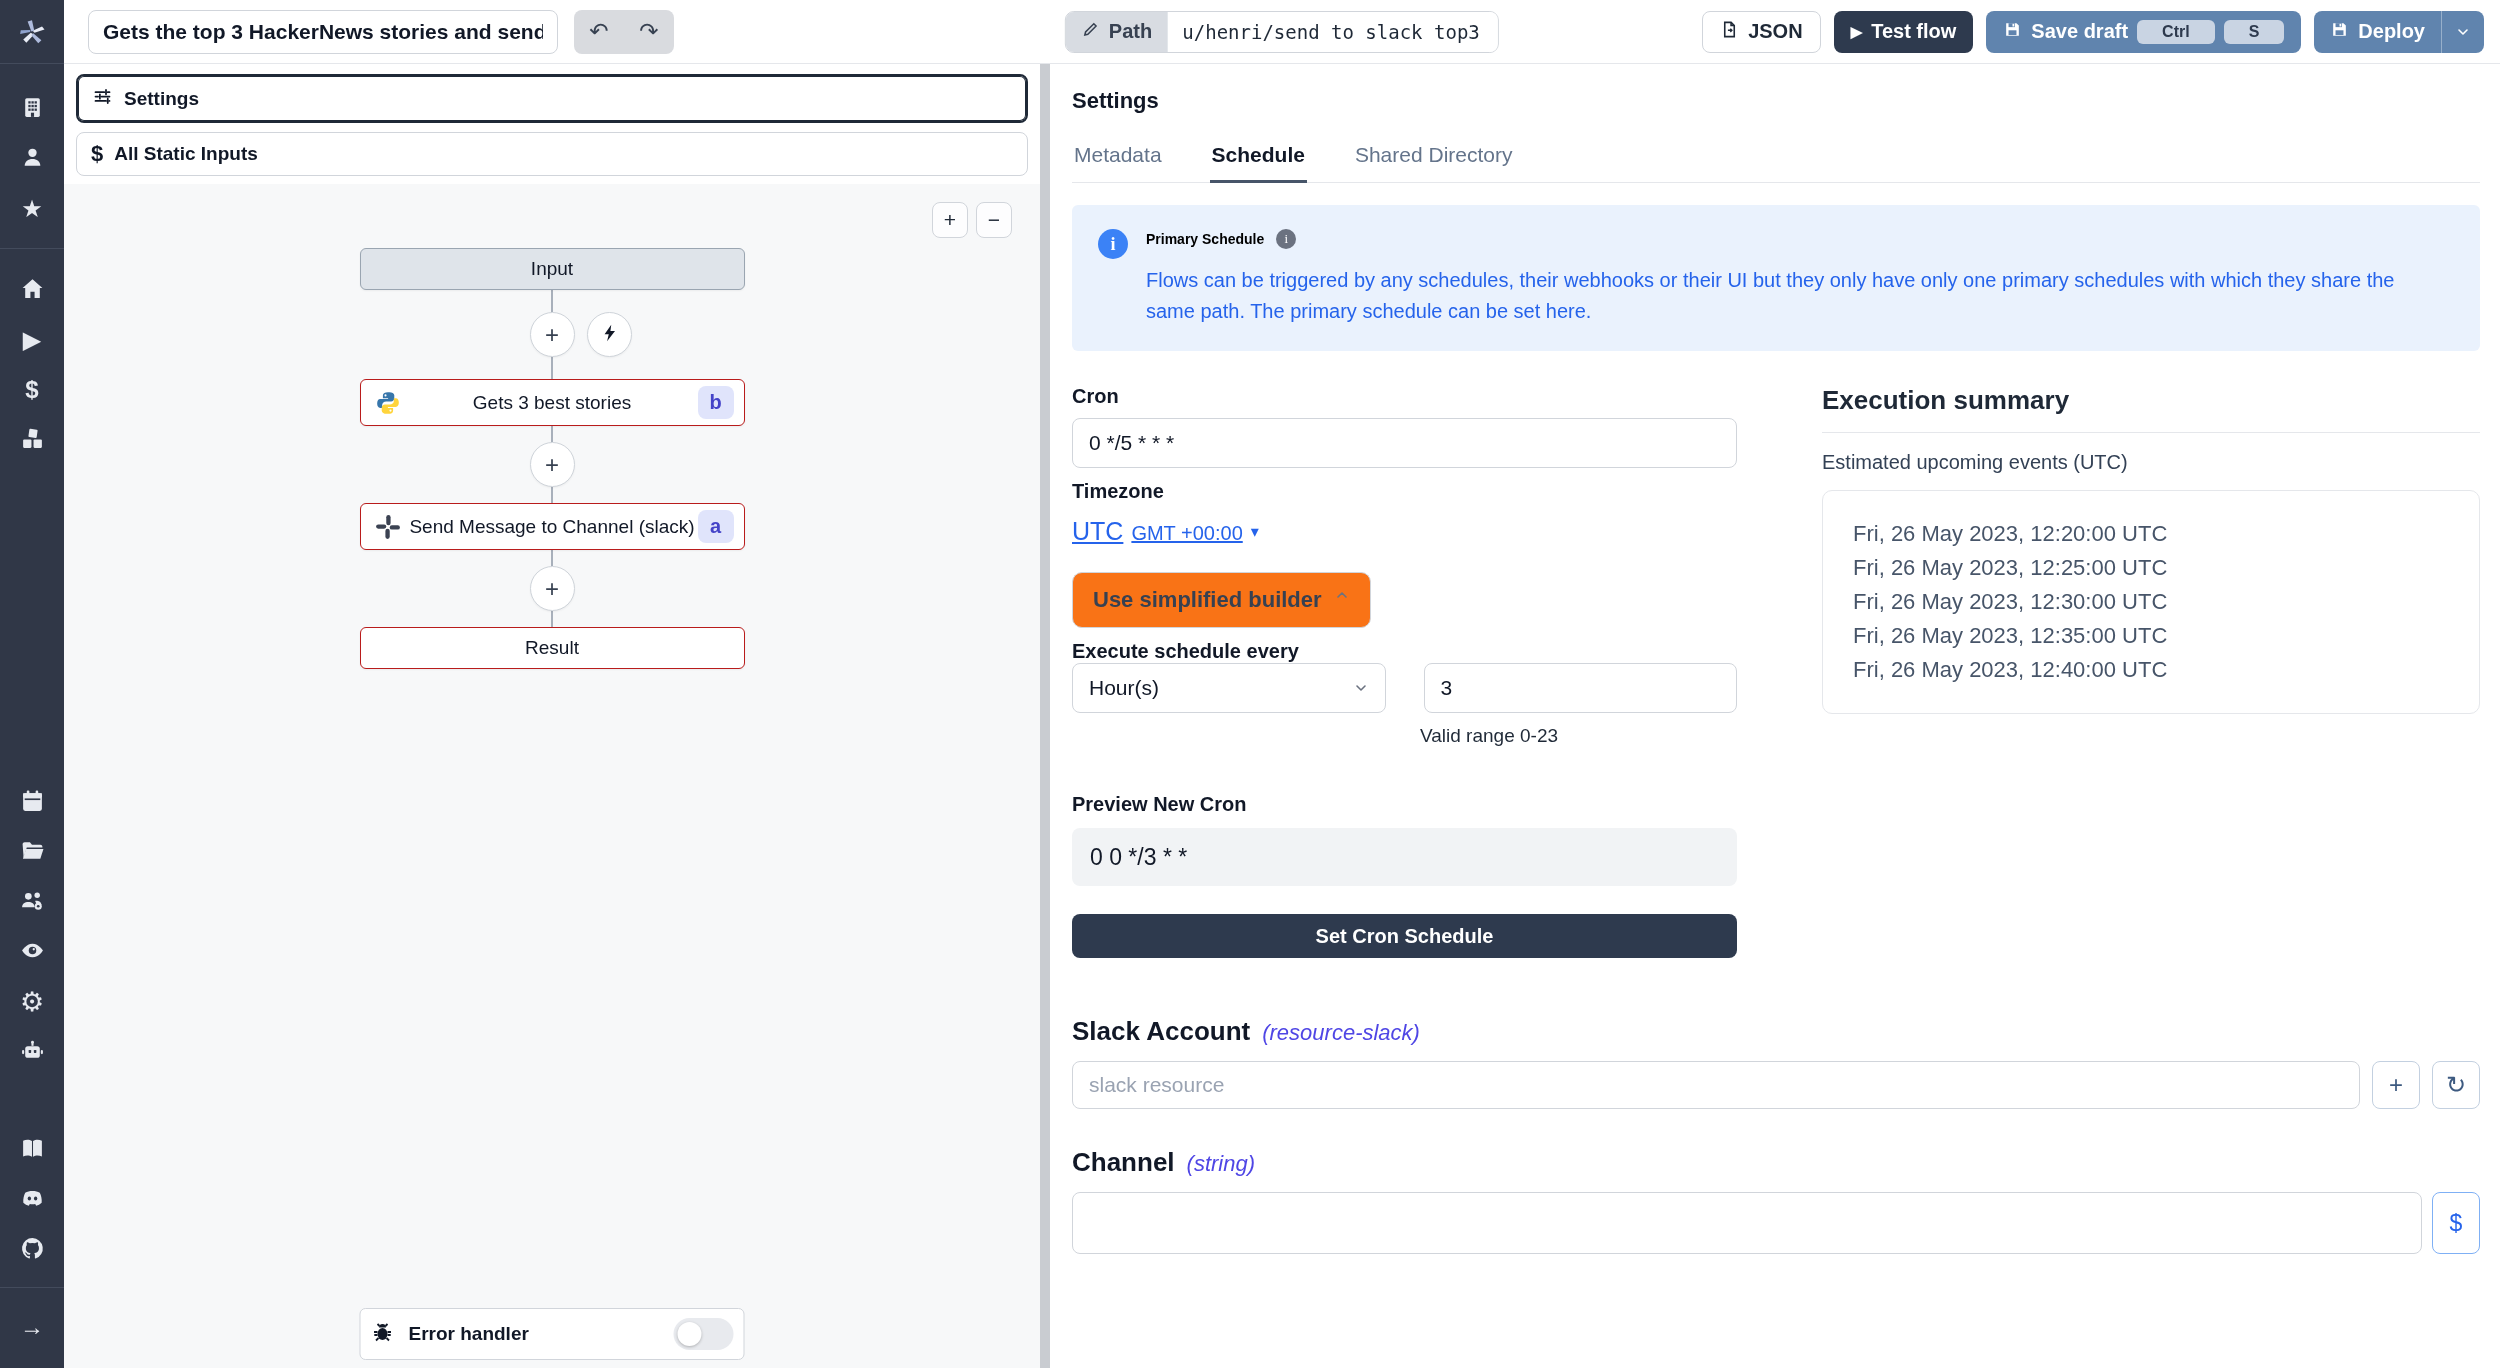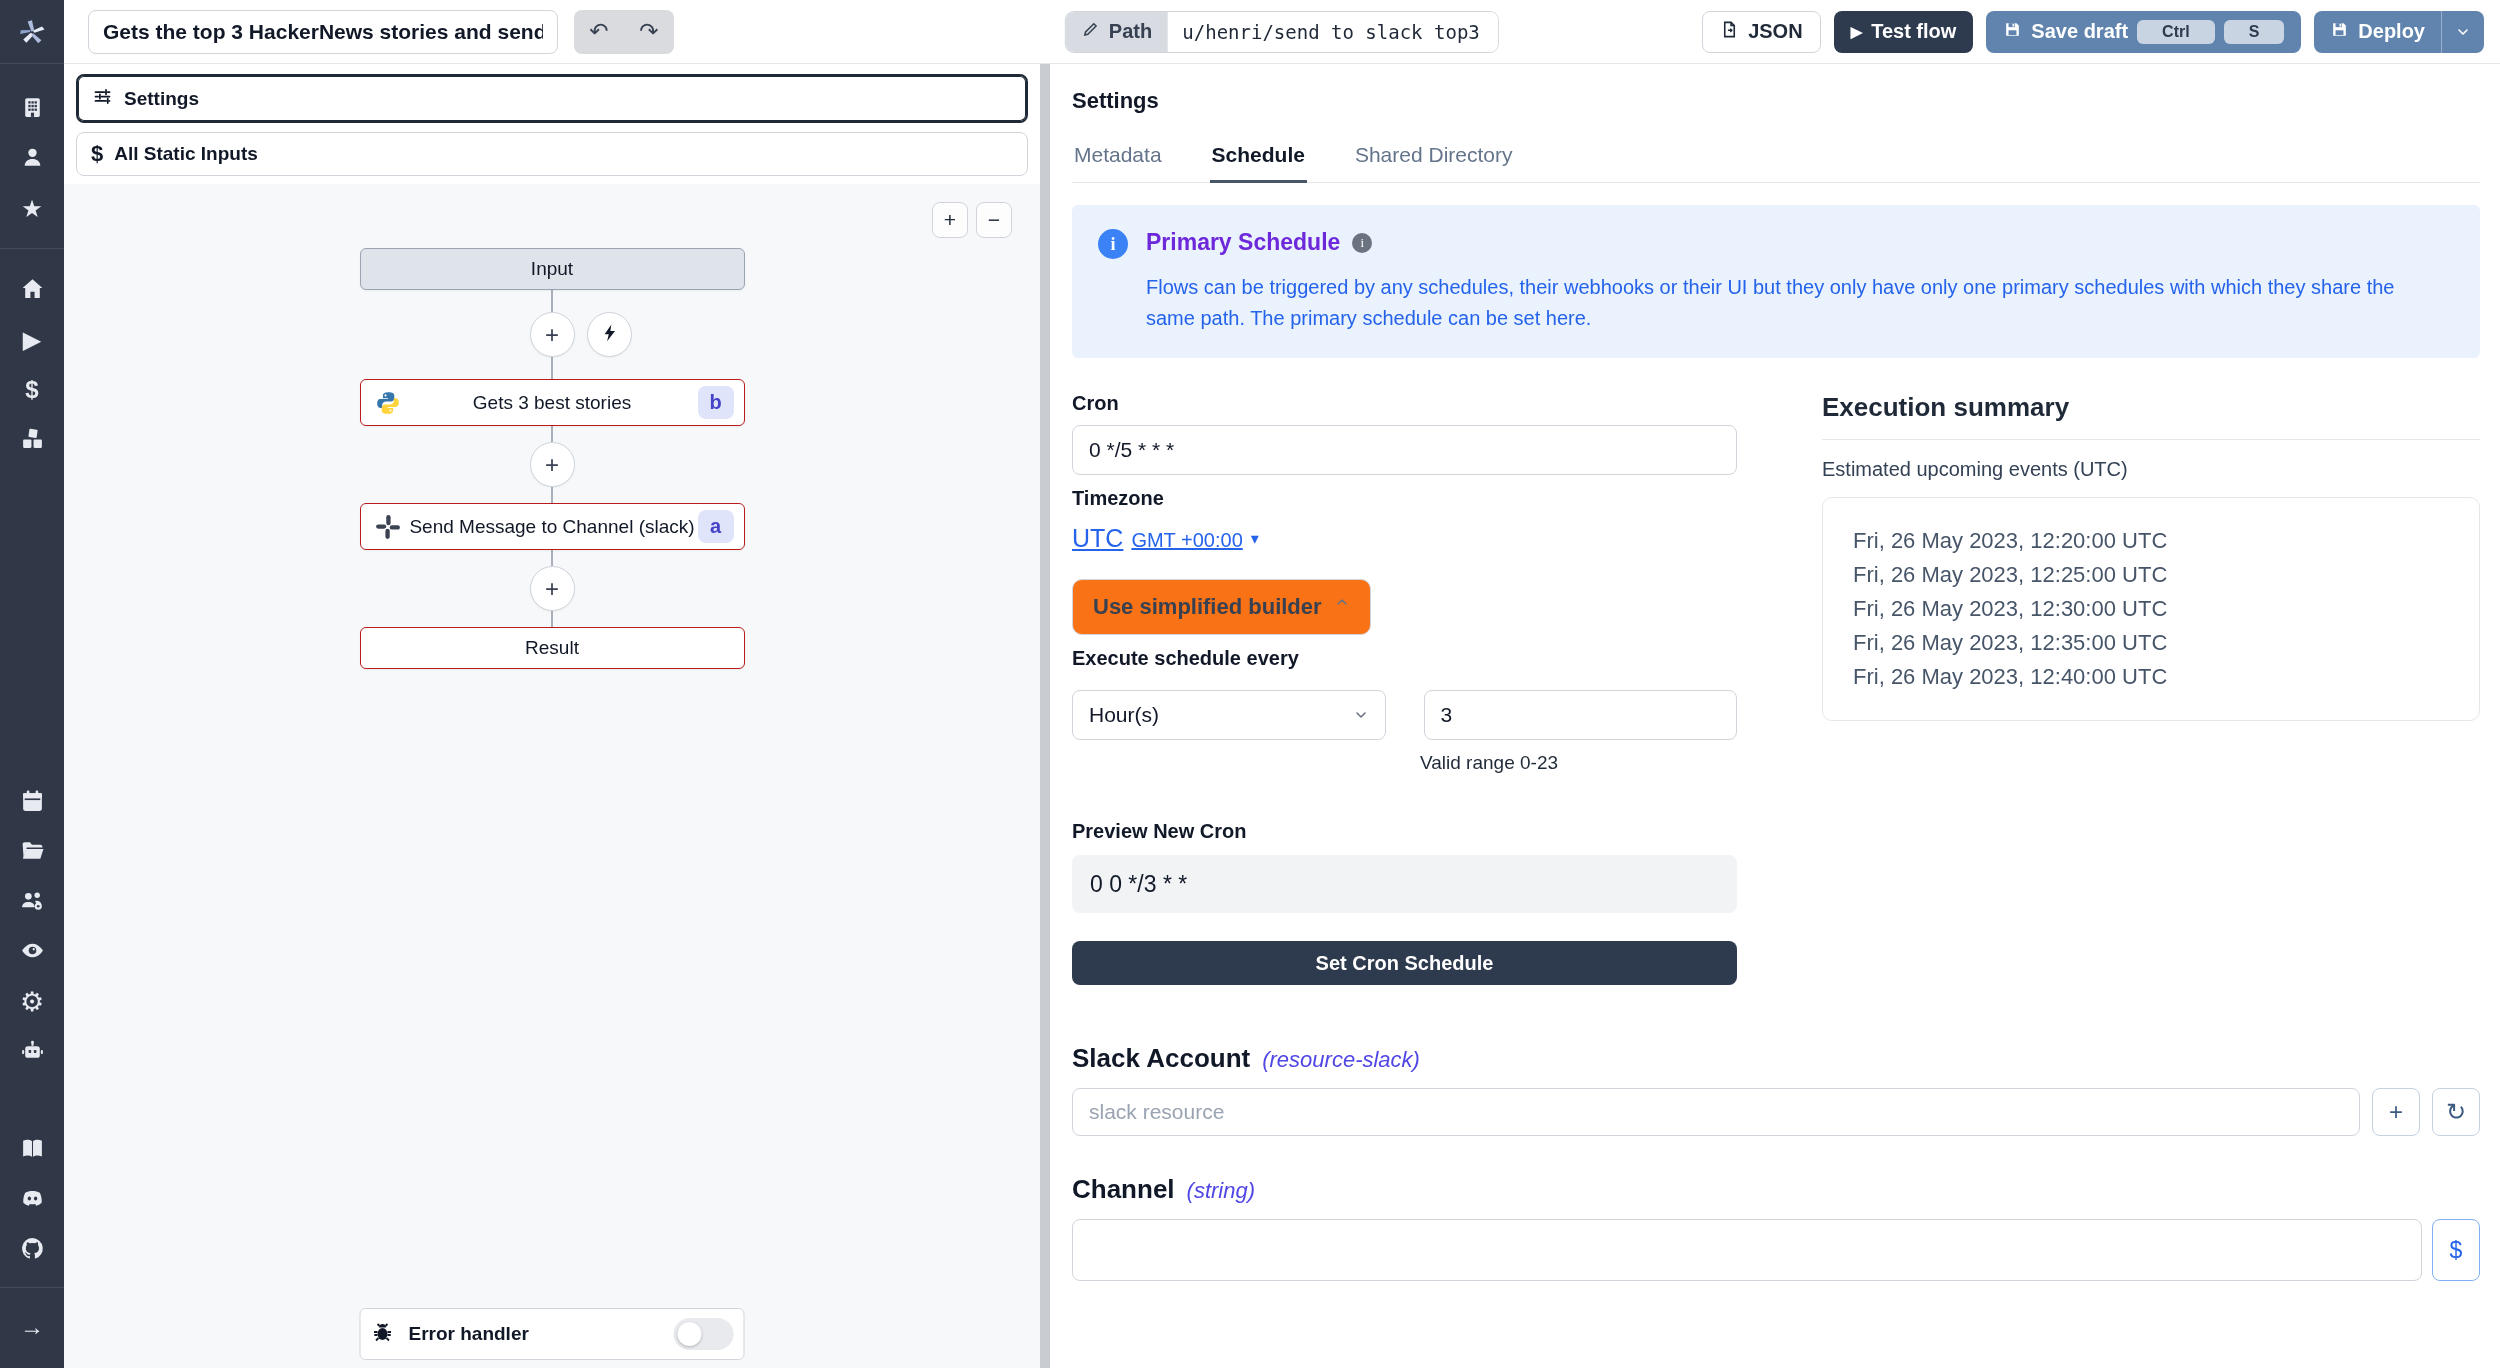--- a/index.html
+++ b/index.html
@@ -73,35 +73,35 @@
   .error-node .toggle { margin-left:auto; }
 
   
   .sp-title { font-size:22px; font-weight:700; color:#111827; margin-top:24px; }
   .tabs { display:flex; gap:46px; border-bottom:1px solid #e5e7eb; margin-top:18px; }
   .tab { padding:11px 2px 13px; font-size:21px; color:#64748b; cursor:pointer; }
   .tab.active { color:#111827; font-weight:600; border-bottom:3px solid #475569; margin-bottom:-1px; }
   .infobox { margin-top:22px; background:#eaf2fd; border-radius:6px; padding:24px 26px; display:flex; gap:18px; }
   .info-ic { width:30px; height:30px; border-radius:50%; background:#3b82f6; color:#fff; font-weight:700; font-size:18px; font-family:"Liberation Serif", serif; display:flex; align-items:center; justify-content:center; flex:none; }
   .info-title-row { display:flex; align-items:center; gap:12px; }
-  .info-title { font-size:23px; font-weight:600; color:#6d28d9; }
+  .info-title { font-size:14px; font-weight:600; color:#000000; }
   .mini-info { width:20px; height:20px; border-radius:50%; background:#6b7280; color:#fff; font-size:13px; font-family:"Liberation Serif", serif; display:flex; align-items:center; justify-content:center; cursor:pointer; }
   .info-body { margin-top:16px; font-size:20px; line-height:1.55; color:#2563eb; max-width:1300px; }
   .cols { display:flex; gap:85px; margin-top:34px; }
   .col-left { width:665px; flex:none; }
   .col-right { flex:1; max-width:680px; }
   .f-label { font-size:20px; font-weight:700; color:#111827; }
   .text-input { width:100%; height:50px; border:1px solid #d1d5db; border-radius:8px; padding:0 16px; font-size:21px; color:#111827; outline:none; margin-top:10px; font-family:"Liberation Sans",sans-serif; }
   .tz-link { margin-top:14px; display:flex; align-items:baseline; gap:8px; color:#2563eb; cursor:pointer; }
   .tz-main { font-size:25px; text-decoration:underline; }
   .tz-off { font-size:20px; text-decoration:underline; }
   .tz-caret { font-size:16px; color:#2563eb; align-self:center; }
   .builder-btn { margin-top:26px; display:inline-flex; align-items:flex-start; gap:12px; border:1px solid #d1d5db; border-radius:10px; padding:14px 20px; font-size:22px; font-weight:600; color:#374151; background:#f97316; cursor:pointer; }
   .sec-gap { margin-top:12px; }
-  .exec-row { display:flex; gap:38px; margin-top:20px; }
+  .exec-row { display:flex; gap:38px; margin-top:0; }
   .select { width:318px; height:50px; border:1px solid #d1d5db; border-radius:8px; display:flex; align-items:center; justify-content:space-between; padding:0 16px; font-size:21px; color:#111827; cursor:pointer; background:#fff; }
   .num-input { width:318px; height:50px; border:1px solid #d1d5db; border-radius:8px; padding:0 16px; font-size:21px; color:#111827; outline:none; }
   .hint { margin-left:348px; margin-top:12px; font-size:19px; color:#1f2937; }
   .preview-field { margin-top:12px; background:#f1f3f5; border-radius:8px; height:58px; display:flex; align-items:center; padding:0 18px; font-size:23px; color:#111827; }
   .setcron-btn { margin-top:28px; width:100%; height:44px; background:#2e3a4e; color:#fff; border:none; border-radius:8px; font-size:20px; font-weight:700; cursor:pointer; }
   .exec-title { font-size:26px; font-weight:700; color:#1f2937; }
   .exec-hr { border:none; border-top:1px solid #e5e7eb; margin:16px 0 0; }
   .exec-sub { margin-top:18px; font-size:20px; color:#334155; }
   .events-box { margin-top:16px; border:1px solid #e5e7eb; border-radius:10px; padding:26px 30px; }
   .event-line { font-size:22px; color:#475569; line-height:1.55; }

